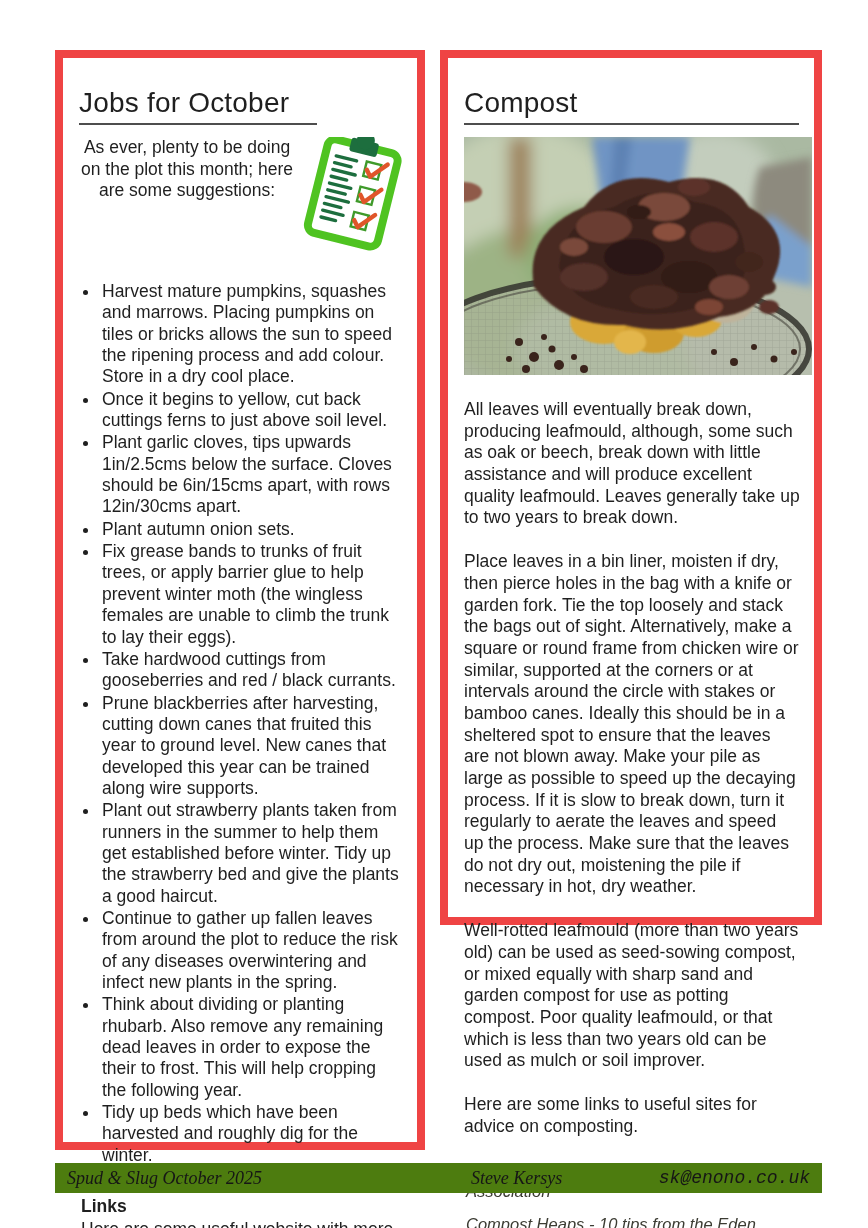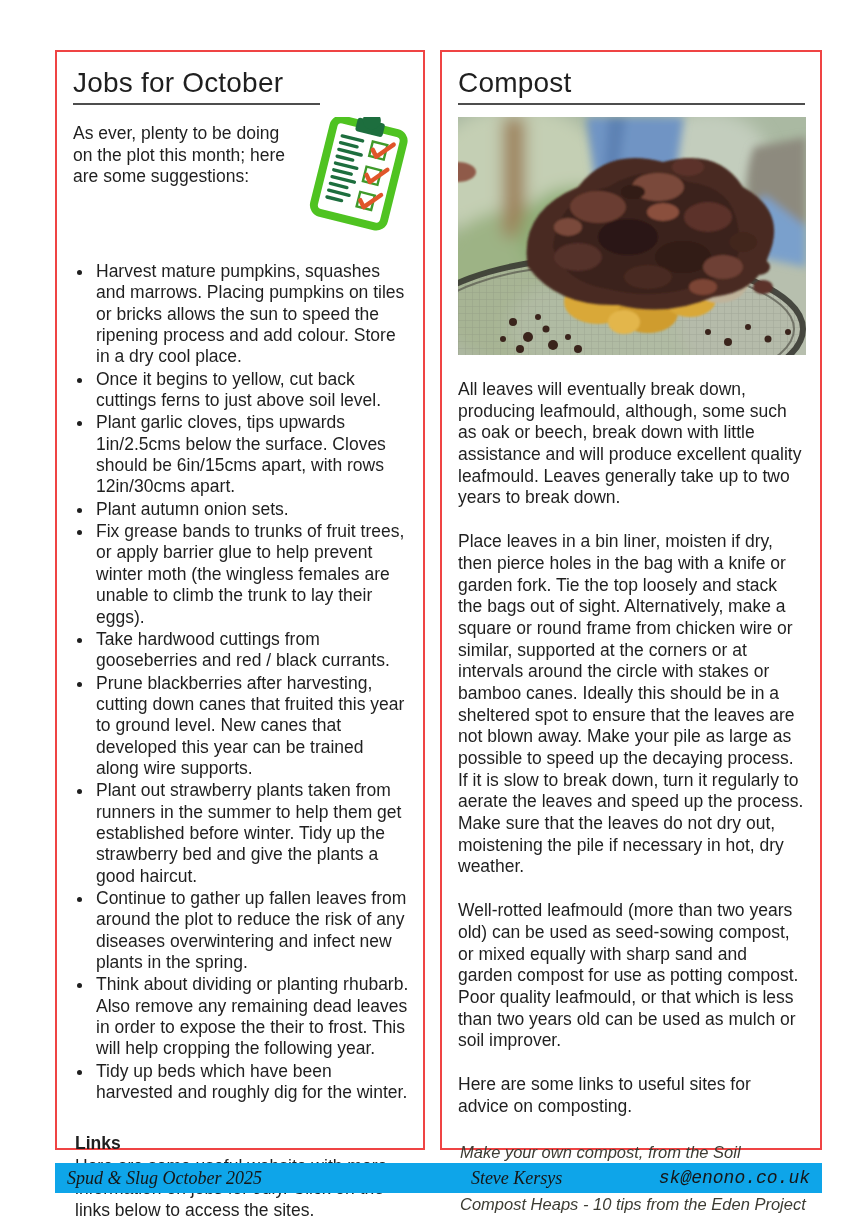--- a/index.html
+++ b/index.html
@@ -2,50 +2,50 @@
 <html><head>
 <meta charset="utf-8">
 <style>
   * { box-sizing: border-box; }
   html,body { margin:0; padding:0; }
   body {
     width:868px; height:1228px; background:#ffffff; position:relative;
     font-family:"Liberation Sans", sans-serif; color:#1f1f1f;
     -webkit-font-smoothing:antialiased;
   }
-  .panel { position:absolute; top:50px; background:#fff; border:2px solid #ef4444; padding:13px 14px; }
+  .panel { position:absolute; top:50px; background:#fff; border:8px solid #ef4444; padding:27px 14px; }
   .panel-left  { left:55px;  width:370px; height:1100px; }
-  .panel-right { left:440px; width:382px; height:1100px; }
+  .panel-right { left:440px; width:382px; height:875px; }
 
   .panel-title { font-size:28px; font-weight:400; letter-spacing:0.2px; margin:2px 0 4px 2px; }
   .title-rule { border:none; border-top:2px solid #4d4d4d; margin:0 0 12px 2px; }
   .rule-short { width:73%; }
   .rule-full  { width:99%; }
 
   .intro-wrap { overflow:hidden; }
   .clipboard { float:right; margin:-6px -2px 4px 6px; }
-  .intro { font-size:17.5px; line-height:1.24; margin:6px 0 0 2px; width:246px; }
+  .intro { font-size:17.5px; line-height:1.24; margin:0 0 0 2px; width:246px;text-align:center; }
 
   ul.jobs { margin:24px 0 12px 2px; padding-left:21px; font-size:17.5px; line-height:1.22; }
   ul.jobs li { margin:0 0 1px 0; padding-left:2px; }
 
   .links-heading { font-size:17.5px; font-weight:700; margin:30px 0 0 4px; }
   .links-text { font-size:17.5px; line-height:1.24; margin:2px 0 0 4px; }
 
   .subtitle { font-size:17.5px; margin:4px 0 10px 2px; }
   .photo { width:348px; height:238px; margin:2px 0 12px 2px; display:block; }
 
   .body-copy { margin-top:24px; }
   .body-copy p { font-size:17.5px; line-height:1.24; margin:0 0 22px 2px; }
   .compost-links { margin-top:26px; }
   .compost-links p { font-style:italic; color:#3c3c33; font-size:16.5px; margin:0 0 14px 4px; }
 
   .footer {
     position:absolute; left:55px; top:1163px; width:767px; height:30px;
-    background:#0ea5e9; display:flex; align-items:center; padding:0 12px;
+    background:#4d7c0f; display:flex; align-items:center; padding:0 12px;
     font-family:"Liberation Serif", serif; font-style:italic; font-size:18px; color:#161616;
   }
   .footer .f-left  { flex:1; text-align:left; }
   .footer .f-mid   { flex:1; text-align:right; }
   .footer .f-right { flex:1; text-align:right;font-family:Liberation Mono, monospace; }
 </style>
 </head>
 <body>
 
 <section class="panel panel-left">

